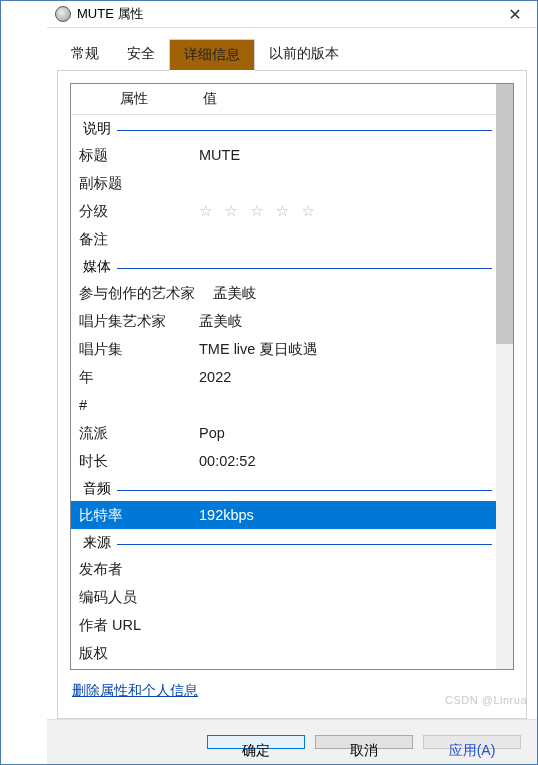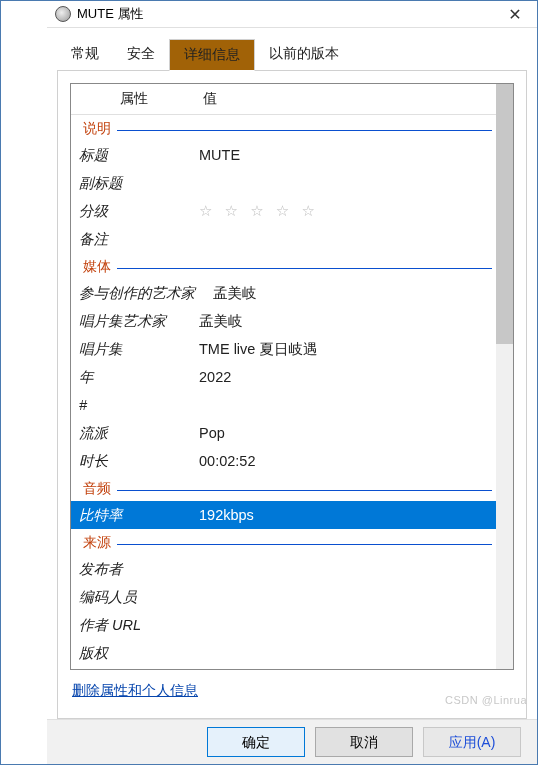--- a/index.html
+++ b/index.html
@@ -30,35 +30,35 @@
 .listwrap { flex: 1; border: 1px solid #888; display: flex; overflow: hidden; }
 .listview { flex: 1; overflow: hidden; font-size: 14.5px; color: #222; padding: 0 0 2px 0; }
 .scrollbar { width: 17px; background: #f0f0f0; position: relative; }
 .thumb { position: absolute; left: 0; right: 0; top: 0; height: 260px; background: #c7c7c7; }
 
 .header-row { display: flex; font-size: 14px; border-bottom: 1px solid #e0e0e0; }
 .header-row > div { padding: 6px 6px 6px 8px; }
 .col-prop { width: 124px; flex-shrink: 0; text-align: center; }
 .col-val { flex: 1; }
 
-.group { display: flex; align-items: center; padding: 5px 4px 3px 12px; color: #c2410c; font-size: 14px; gap: 6px; }
+.group { display: flex; align-items: center; padding: 5px 4px 3px 12px; color: #000000; font-size: 14px; gap: 6px; }
 .group .glabel { white-space: nowrap; }
 .group .gline { flex: 1; border-top: 1px solid #0a4fcf; height: 0; margin-top: 2px; }
 
 .row { display: flex; padding: 3px 0 3px 8px; line-height: 22px; }
-.row .k { width: 120px; flex-shrink: 0; font-style: italic; }
+.row .k { width: 120px; flex-shrink: 0; }
 .row .v { flex: 1; }
 .row.sel { background: #0078d7; color: #fff; }
 
 .stars { color: #bcbcbc; letter-spacing: 4px; font-size: 15px; }
 
 .link { color: #0645ad; text-decoration: underline; font-size: 14px; cursor: default; margin: 2px 0 4px 2px; }
 
 .buttons { height: 52px; border-top: 1px solid #e0e0e0; display: flex; align-items: center; justify-content: flex-end; gap: 10px; padding-right: 16px; background: #f1f1f1; }
-.btn { width: 98px; height: 30px; background: #e1e1e1; border: 1px solid #a9a9a9; font-size: 14px; text-align: center; line-height: 28px; }
+.btn { width: 98px; height: 14px; background: #e1e1e1; border: 1px solid #a9a9a9; font-size: 14px; text-align: center; line-height: 28px; }
 .btn.default { border: 1px solid #0078d7; background: #e5f1fb; }
 .btn.disabled { color: #1d4ed8; border-color: #c8c8c8; background: #e8e8e8; }
 
 .watermark { position: absolute; right: 10px; bottom: 58px; font-size: 11px; color: #c8c8c8; letter-spacing: 0.5px; pointer-events: none; }
 </style>
 </head>
 <body>
 
 <div class="window">
   <div class="titlebar">

